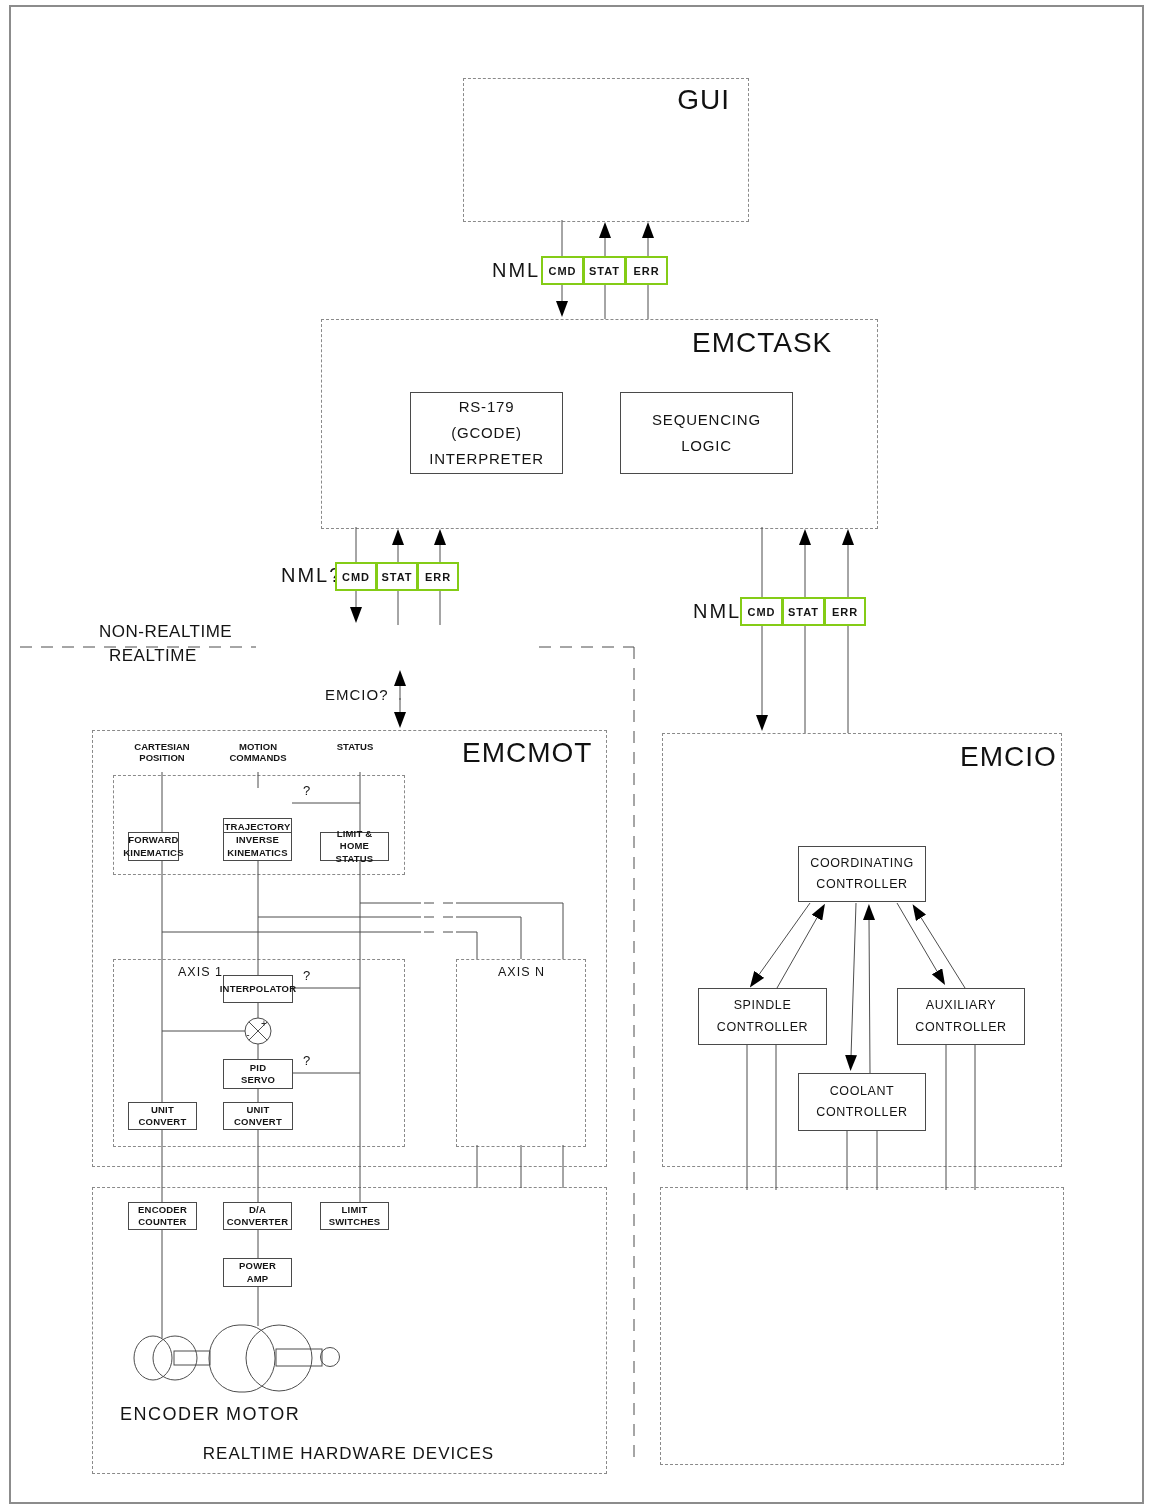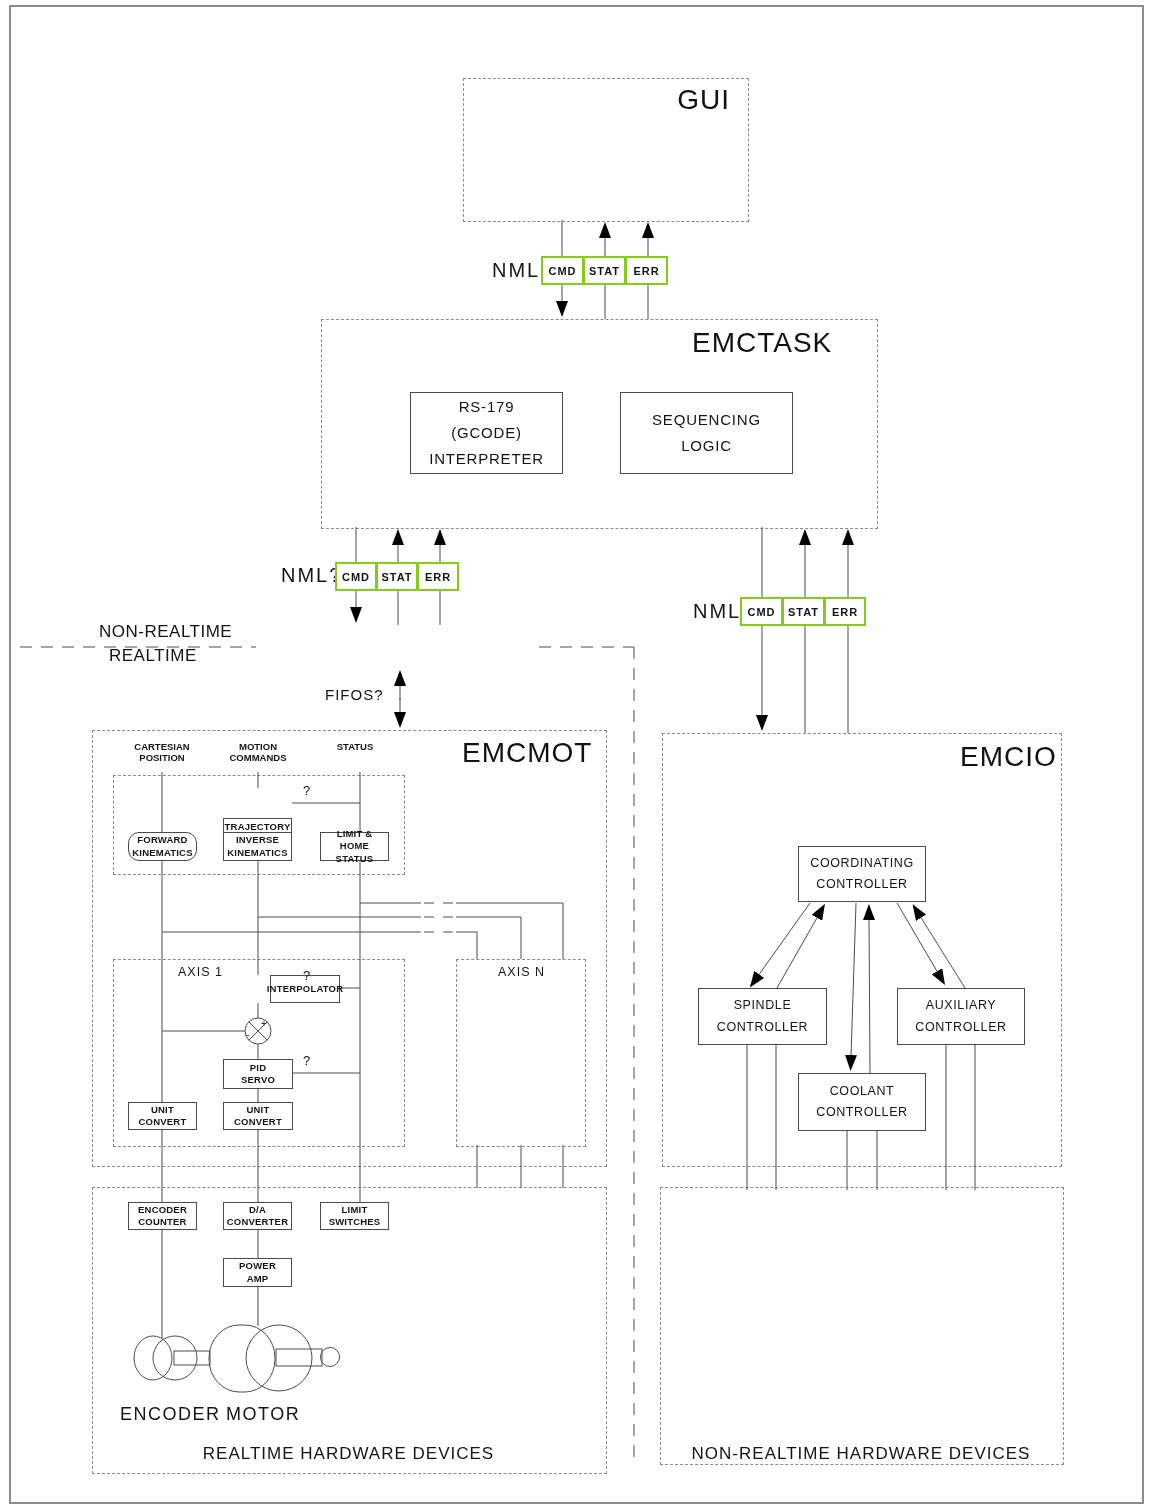--- a/index.html
+++ b/index.html
@@ -190,41 +190,41 @@
   </div>
 
   <div class="solidbox bigbox-text" style="left:410px;top:392px;width:153px;height:82px;">RS-179
 (GCODE)
 INTERPRETER</div>
   <div class="solidbox bigbox-text" style="left:620px;top:392px;width:173px;height:82px;">SEQUENCING
 LOGIC</div>
 
   <div class="side-label" style="left:99px;top:622px;">NON-REALTIME</div>
   <div class="side-label" style="left:109px;top:646px;">REALTIME</div>
-  <div class="fifos" style="left:325px;top:686px;">FIFOS?</div>
+  <div class="fifos" style="left:325px;top:686px;">EMCIO?</div>
 
   <div class="colhead" style="left:117px;top:741px;width:90px;">CARTESIAN
 POSITION</div>
   <div class="colhead" style="left:213px;top:741px;width:90px;">MOTION
 COMMANDS</div>
   <div class="colhead" style="left:315px;top:741px;width:80px;">STATUS</div>
 
   <div class="solidbox sbox" style="left:223px;top:788px;width:69px;height:30px;margin-top:30px;">TRAJECTORY
 PLANNER</div>
-  <div class="solidbox sbox" style="left:128px;top:832px;width:69px;height:29px;border-radius:11px;">FORWARD
+  <div class="solidbox sbox" style="left:128px;top:832px;width:51px;height:29px;">FORWARD
 KINEMATICS</div>
   <div class="solidbox sbox" style="left:223px;top:832px;width:69px;height:29px;">INVERSE
 KINEMATICS</div>
   <div class="solidbox sbox" style="left:320px;top:832px;width:69px;height:29px;">LIMIT &amp; HOME
 STATUS</div>
   <div class="qmark" style="left:303px;top:783px;">?</div>
 
   <div class="axis-label" style="left:178px;top:965px;">AXIS 1</div>
   <div class="axis-label" style="left:498px;top:965px;">AXIS N</div>
-  <div class="solidbox sbox" style="left:223px;top:975px;width:70px;height:28px;margin-left:47px;">INTERPOLATOR</div>
+  <div class="solidbox sbox" style="left:223px;top:975px;width:70px;height:28px;">INTERPOLATOR</div>
   <div class="qmark" style="left:303px;top:968px;">?</div>
   <div class="solidbox sbox" style="left:223px;top:1059px;width:70px;height:30px;">PID
 SERVO</div>
   <div class="qmark" style="left:303px;top:1053px;">?</div>
   <div class="solidbox sbox" style="left:128px;top:1102px;width:69px;height:28px;">UNIT
 CONVERT</div>
   <div class="solidbox sbox" style="left:223px;top:1102px;width:70px;height:28px;">UNIT
 CONVERT</div>
 
   <div class="solidbox ctrl" style="left:798px;top:846px;width:128px;height:56px;">COORDINATING
@@ -240,14 +240,13 @@
 COUNTER</div>
   <div class="solidbox sbox" style="left:223px;top:1202px;width:69px;height:28px;">D/A
 CONVERTER</div>
   <div class="solidbox sbox" style="left:320px;top:1202px;width:69px;height:28px;">LIMIT
 SWITCHES</div>
   <div class="solidbox sbox" style="left:223px;top:1258px;width:69px;height:29px;">POWER
 AMP</div>
   <div class="hwname" style="left:120px;top:1404px;">ENCODER</div>
   <div class="hwname" style="left:226px;top:1404px;">MOTOR</div>
   <div class="hwcaption" style="left:92px;top:1444px;width:513px;">REALTIME HARDWARE DEVICES</div>
-  <div class="hwcaption" style="left:660px;top:1444px;width:402px;">NON-REALTIME HARDWARE DEVICES</div>
 </div>
 
 </body></html>

